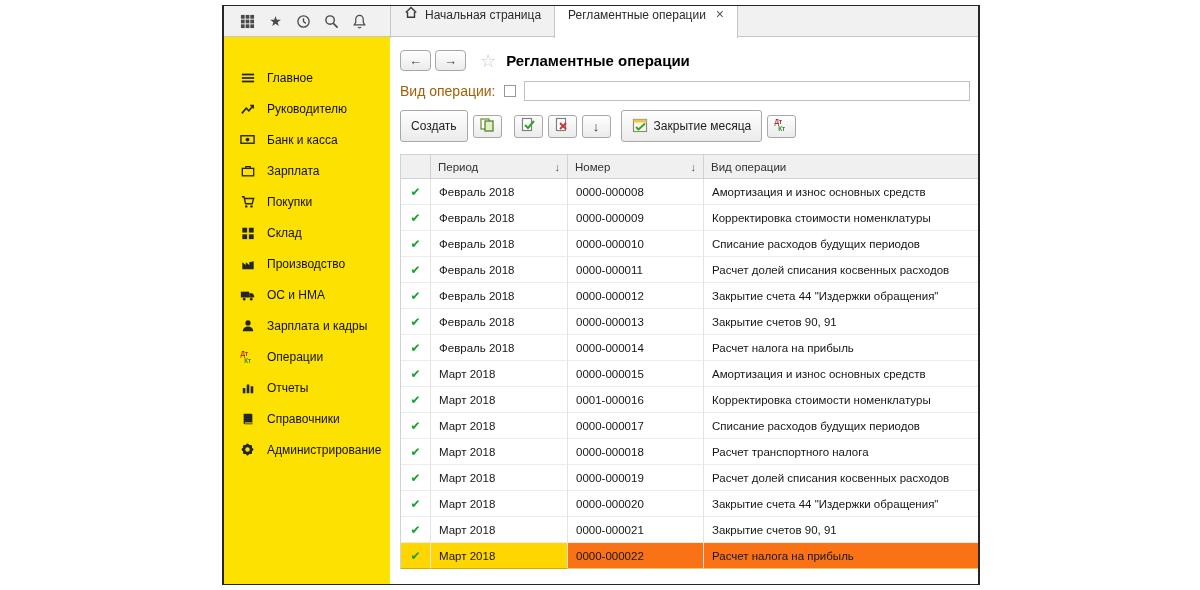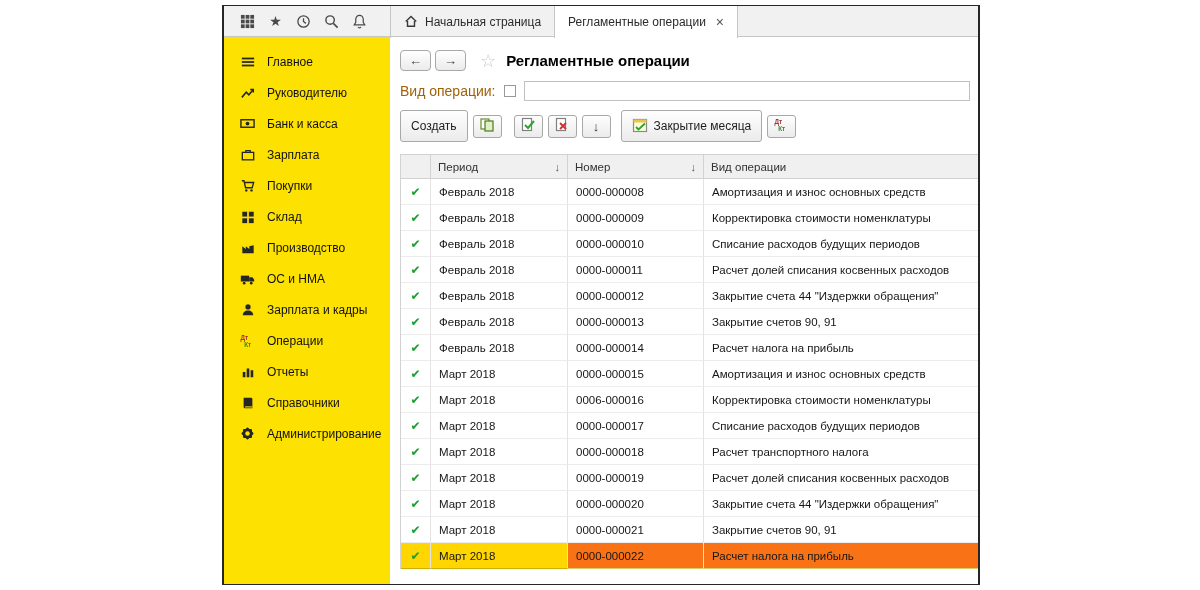--- a/index.html
+++ b/index.html
@@ -8,29 +8,29 @@
   .stage{position:relative;width:1200px;height:590px;background:#fff}
   .frame{position:absolute;left:222px;top:5px;width:758px;height:580px;
     border:1px solid #262626;border-left-width:2px;border-right-width:2px;
     background:#fff;display:flex;flex-direction:column;overflow:hidden}
   
   .topbar{height:31px;min-height:31px;background:#f1f1f1;display:flex;border-bottom:1px solid #c6c6c6}
   .quick{width:166px;min-width:166px;display:flex;align-items:center;gap:11px;padding-left:15px}
   .qicon{width:17px;height:17px;display:flex;align-items:center;justify-content:center;
     color:#4a4a4a;font-size:14px;cursor:pointer;line-height:1}
   .tabs{flex:1;display:flex}
-  .tab{display:flex;align-items:center;gap:7px;padding:16px 13px;font-size:12px;color:#2b2b2b;
+  .tab{display:flex;align-items:flex-end;gap:7px;padding:16px 13px;font-size:12px;color:#2b2b2b;
     border-right:1px solid #c6c6c6;position:relative;cursor:pointer;white-space:nowrap}
   .tab.first{border-left:1px solid #c6c6c6}
   .tab.active{background:#fff}
   .tab.active::after{content:"";position:absolute;left:0;right:0;bottom:-1px;height:1px;background:#fff}
   .tab .close{color:#555;font-size:14px;margin-left:3px}
   
   .main{flex:1;display:flex;min-height:0}
-  .sidebar{width:166px;min-width:166px;background:#fde100;padding-top:9px}
+  .sidebar{width:166px;min-width:166px;background:#fde100;padding-top:25px}
   .side-item{height:31px;display:flex;align-items:center;padding-left:15px;gap:11px;
     font-size:12px;color:#111;cursor:pointer;white-space:nowrap}
   .side-icon{width:17px;height:16px;display:flex;align-items:center;justify-content:center}
   .content{flex:1;background:#fff;display:flex;flex-direction:column;min-width:0}
   
   .navrow{display:flex;align-items:center;padding:13px 10px 7px 10px}
   .navbtn{width:31px;height:21px;border:1px solid #a8a8a8;border-radius:4px;
     background:linear-gradient(#ffffff,#ebebeb);color:#444;font-size:13px;font-weight:700;
     display:flex;align-items:center;justify-content:center;cursor:pointer}
   .navbtn+.navbtn{margin-left:4px}
@@ -394,21 +394,21 @@
               </div>
               <div class="tr">
                 <div class="td check">✔</div>
                 <div class="td period">Март 2018</div>
                 <div class="td number">0000-000015</div>
                 <div class="td op">Амортизация и износ основных средств</div>
               </div>
               <div class="tr">
                 <div class="td check">✔</div>
                 <div class="td period">Март 2018</div>
-                <div class="td number">0006-000016</div>
+                <div class="td number">0001-000016</div>
                 <div class="td op">Корректировка стоимости номенклатуры</div>
               </div>
               <div class="tr">
                 <div class="td check">✔</div>
                 <div class="td period">Март 2018</div>
                 <div class="td number">0000-000017</div>
                 <div class="td op">Списание расходов будущих периодов</div>
               </div>
               <div class="tr">
                 <div class="td check">✔</div>

